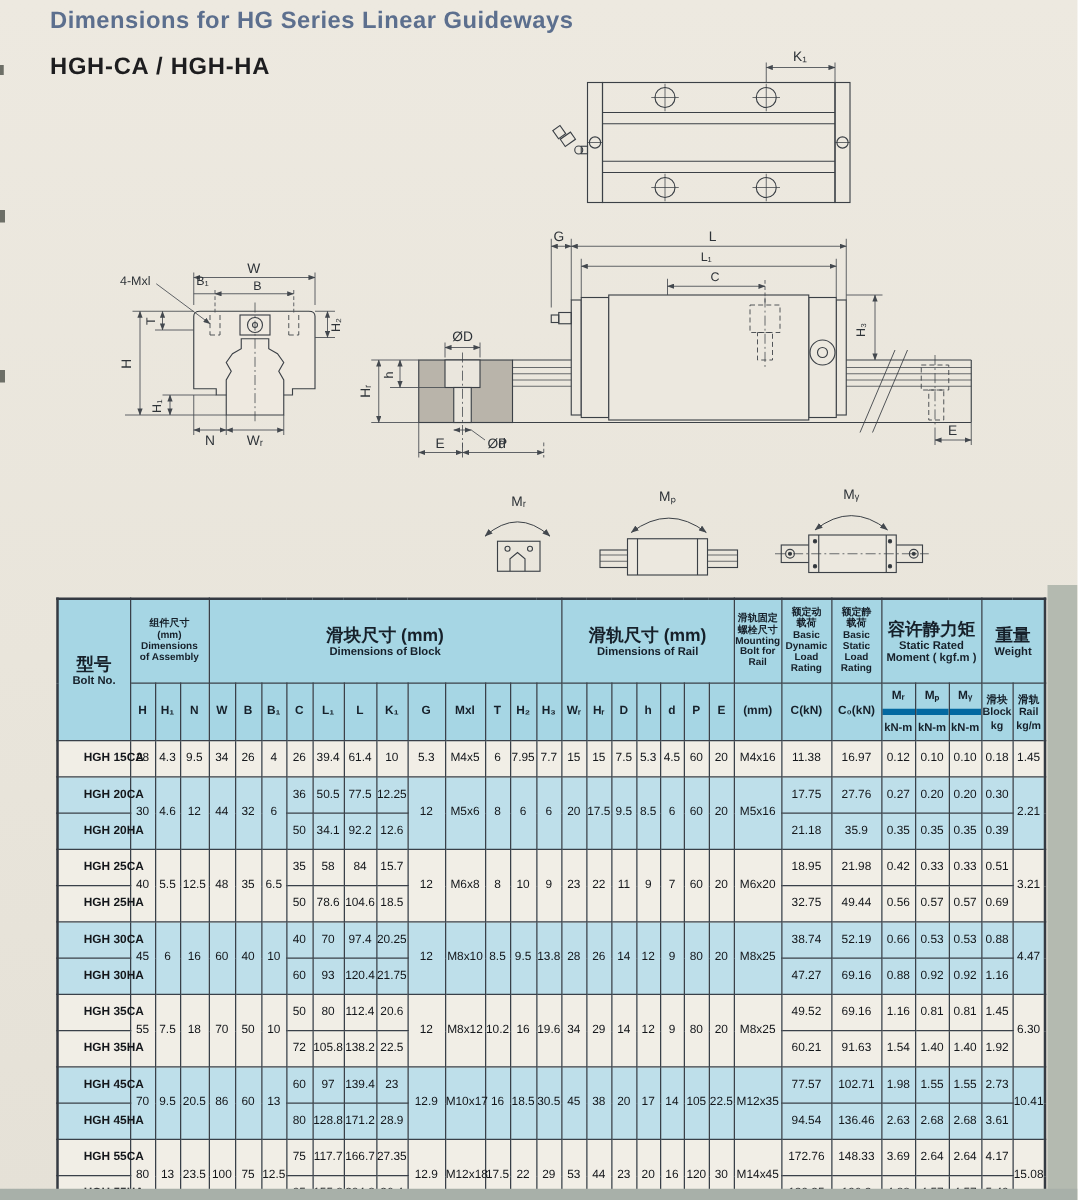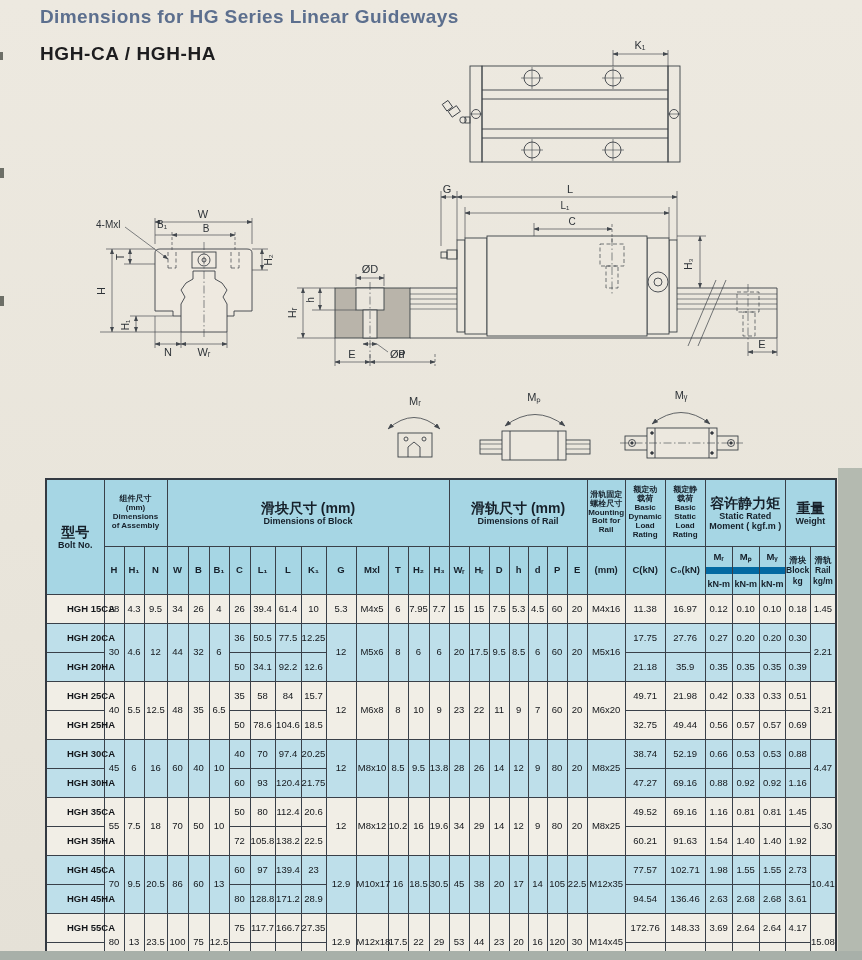--- a/index.html
+++ b/index.html
@@ -21,21 +21,21 @@
   table.dim th,table.dim td{border:1px solid #394049;padding:0;text-align:center;
     vertical-align:middle;line-height:1.15;}
   thead th{background:#a6d6e4;color:#16202a;font-weight:bold;}
   tr.h1 th{height:66px;font-size:9px;}
   tr.h2 th{height:42px;font-size:9.5px;}
   .zh{font-size:14px;}
   .grp-en{font-size:9px;font-weight:bold;}
   .small-grp div{font-size:8px;line-height:1.12;font-weight:bold;}
   .mcell{padding:0;}
   .mcell .ml{height:20px;line-height:20px;font-size:9.5px;}
-  .mcell .mu{height:20px;line-height:20px;font-size:9px;border-top:7px solid #0369a1;}
+  .mcell .mu{height:20px;line-height:20px;font-size:9px;border-top:5px solid #0369a1;}
   .wcell div{font-size:8.5px;line-height:1.2;}
   tbody td{height:28px;font-size:9.5px;color:#14171b;background:#f1eee6;}
   tbody tr.tint td{background:#bedfea;}
   tbody td.model{text-align:left;padding-left:20px;font-weight:bold;font-size:9.5px;white-space:nowrap;}
   .right-band{position:absolute;left:838px;top:468px;width:24px;height:492px;background:#b4bab0;}
   .bottom-band{position:absolute;left:0;top:951px;width:862px;height:9px;background:#a8b0a9;}
   .edge-mark{position:absolute;background:#6d6f67;}
 </style>
 </head>
 <body>
@@ -513,21 +513,21 @@
         <td rowspan="2">10</td>
         <td rowspan="2">9</td>
         <td rowspan="2">23</td>
         <td rowspan="2">22</td>
         <td rowspan="2">11</td>
         <td rowspan="2">9</td>
         <td rowspan="2">7</td>
         <td rowspan="2">60</td>
         <td rowspan="2">20</td>
         <td rowspan="2">M6x20</td>
-        <td>49.71</td>
+        <td>18.95</td>
         <td>21.98</td>
         <td>0.42</td>
         <td>0.33</td>
         <td>0.33</td>
         <td>0.51</td>
         <td rowspan="2">3.21</td>
       </tr>
       <tr>
         <td class="model">HGH 25HA</td>
         <td>50</td>

